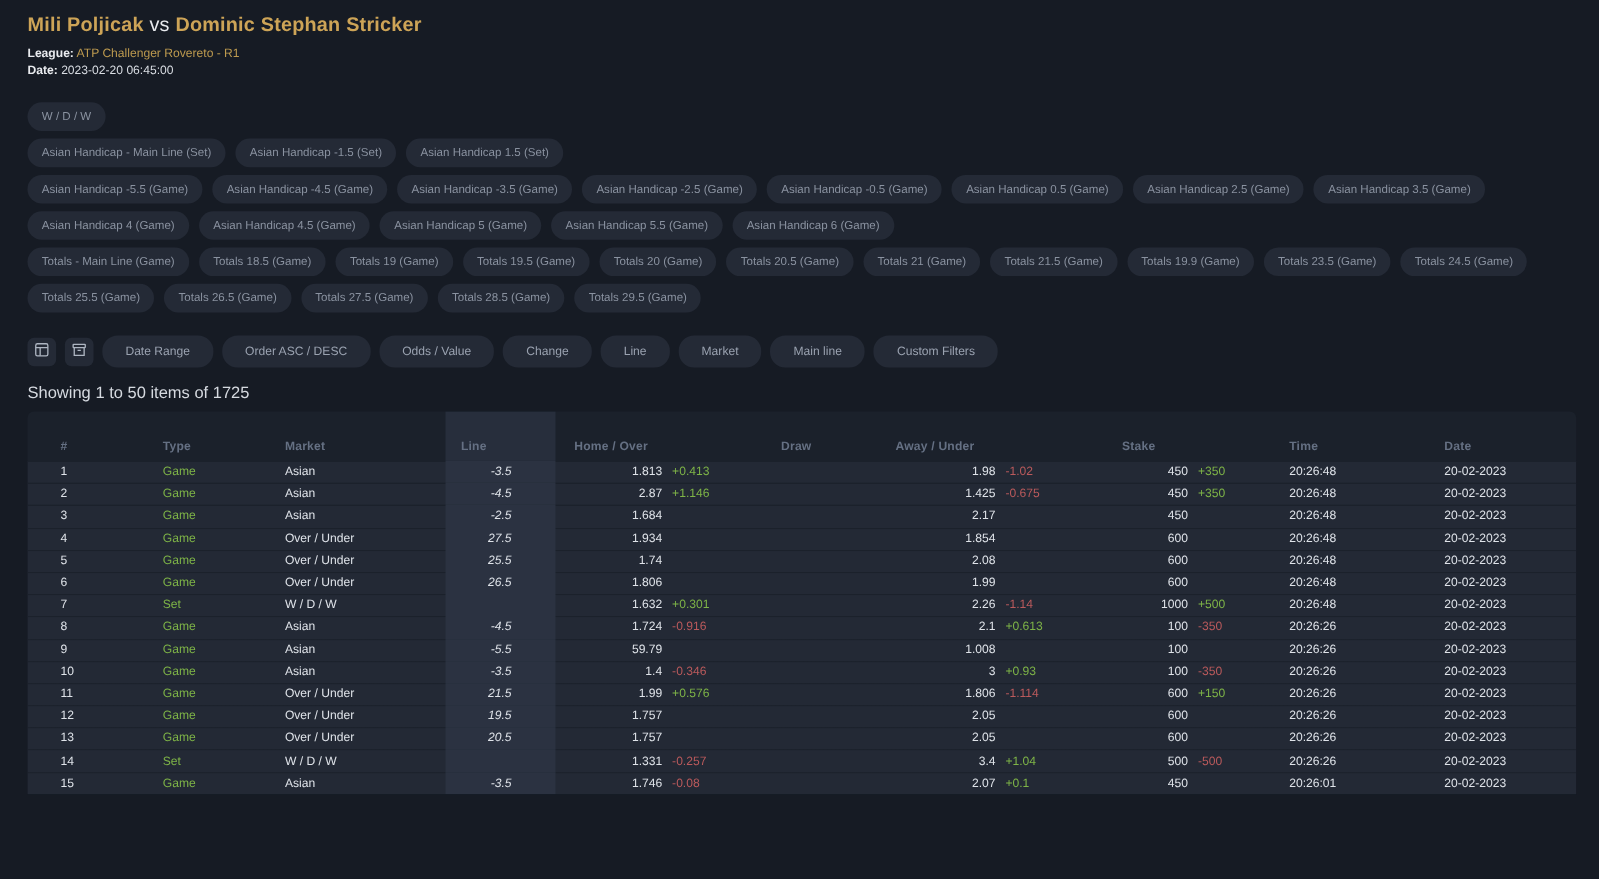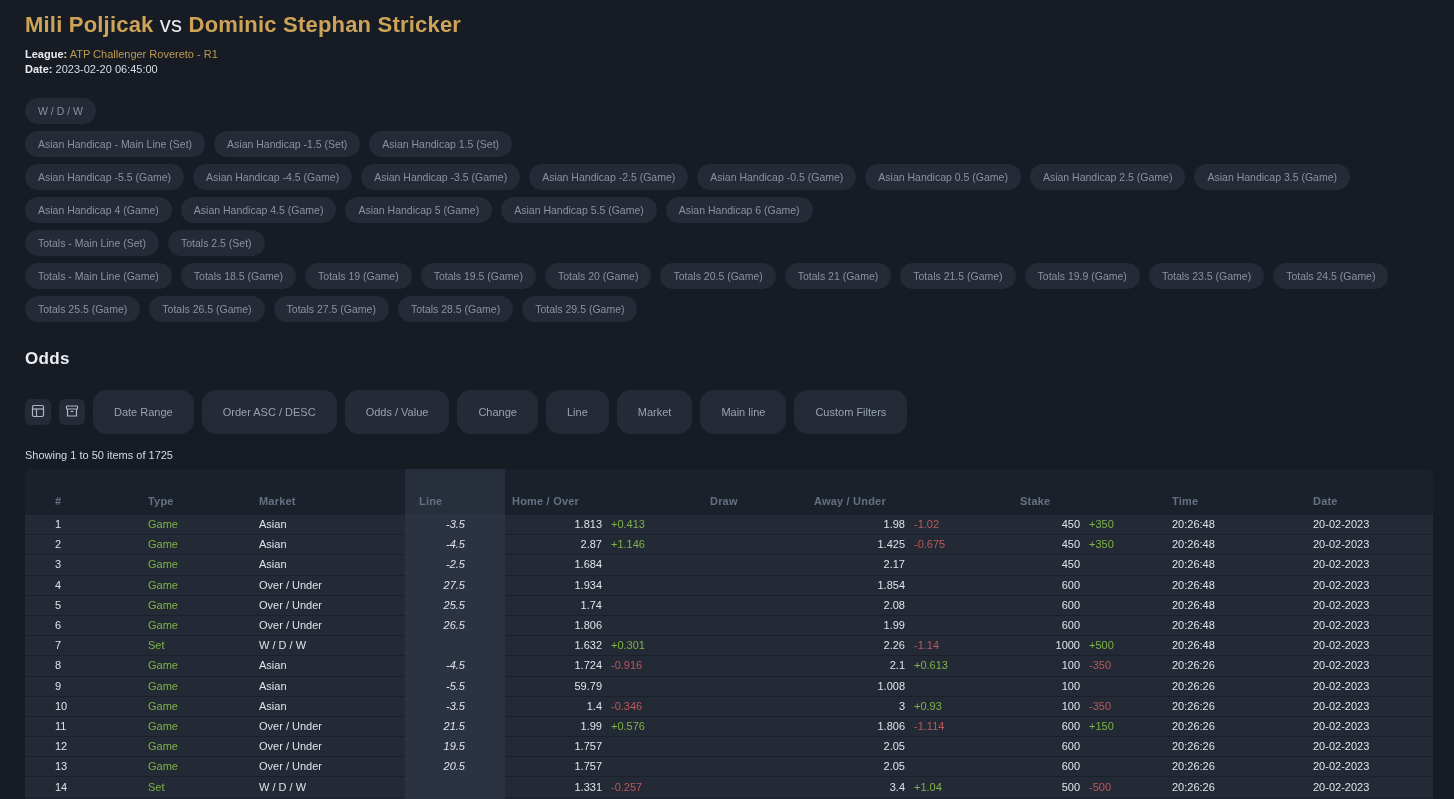--- a/index.html
+++ b/index.html
@@ -5,21 +5,21 @@
   * { margin:0; padding:0; box-sizing:border-box; }
   html,body { width:1454px; height:799px; overflow:hidden; }
   body {
     background:#161b24;
     font-family:"Liberation Sans", sans-serif;
     color:#dfe3e9;
   }
   .page { padding:12px 23px 0 25px; }
 
   
-  .match-title { font-size:22px; font-weight:600; letter-spacing:.2px; }
+  .match-title { font-size:18px; font-weight:600; letter-spacing:.2px; }
   .match-title .gold { color:#cda457; }
   .match-title .vs { color:#e9ebef; font-weight:500; }
   .meta { margin-top:9px; font-size:11px; line-height:14px; }
   .meta-row { margin-bottom:1px; }
   .meta-label { font-weight:700; color:#e9ebef; }
   .meta-value { color:#d9dde3; }
   .meta-value.gold { color:#bd9a4f; }
 
   
   .pill-groups { margin-top:22px; }
@@ -32,24 +32,24 @@
 
   
   .odds-title { margin-top:27px; font-size:17px; font-weight:600; color:#eceef1; letter-spacing:.3px; }
   .toolbar { display:flex; align-items:center; gap:8px; margin-top:21px; }
   .icon-btn {
     width:26px; height:26px; border-radius:6px; background:#242a36; border:none;
     display:flex; align-items:center; justify-content:center; cursor:pointer;
   }
   .icon-btn svg { stroke:#aeb6c2; fill:none; stroke-width:1.2; }
   .tbtn {
-    height:44px; padding:0 21px; border-radius:14px; background:#242a36;
+    height:29px; padding:0 21px; border-radius:14px; background:#242a36;
     color:#9aa2b0; font-size:11px; border:none; font-family:inherit; cursor:pointer; white-space:nowrap;
   }
-  .showing { margin-top:15px; font-size:11px; color:#d6dae0; }
+  .showing { margin-top:15px; font-size:15px; color:#d6dae0; }
 
   
   .table {
     margin-top:8px; width:1408px; background:#1b212b;
     border-radius:6px 6px 0 0; overflow:hidden;
   }
   .trow {
     display:grid;
     grid-template-columns:123px 111px 146px 100px 200px 100px 210px 150px 145px 1fr;
     align-items:stretch;
@@ -60,21 +60,21 @@
     color:#657083; font-size:11px; font-weight:700; letter-spacing:.2px;
   }
   .tbody-row {
     height:20.2px; font-size:11px;
     background:linear-gradient(#1b212b,#1b212b) top/100% 1px no-repeat, #232935;
   }
   .tbody-row .cell { display:flex; align-items:center; color:#dfe3e9; }
   .c-num { padding-left:30px; }
   .c-line-h { padding-left:14px; background:#272e3c; }
   .c-line { background:#2b3241; justify-content:flex-end; padding-right:40px;font-style:italic; }
-  .c-home-h { padding-left:7px; }
+  .c-home-h { padding-left:17px; }
   .c-draw-h { padding-left:5px; }
   .c-away-h { padding-left:9px; }
   .c-stake-h { padding-left:5px; }
   .c-time-h, .c-time { padding-left:7px; }
   .c-date-h, .c-date { padding-left:3px;text-align:center; }
   .type-val { color:#7eb447; }
   .pair { display:flex; width:100%; align-items:center; }
   .pv { text-align:right; }
   .c-home .pv { width:97px; }
   .c-away .pv { width:100px; }
@@ -123,44 +123,39 @@
         <button class="pill">Asian Handicap 0.5 (Game)</button>
         <button class="pill">Asian Handicap 2.5 (Game)</button>
         <button class="pill">Asian Handicap 3.5 (Game)</button>
         <button class="pill">Asian Handicap 4 (Game)</button>
         <button class="pill">Asian Handicap 4.5 (Game)</button>
         <button class="pill">Asian Handicap 5 (Game)</button>
         <button class="pill">Asian Handicap 5.5 (Game)</button>
         <button class="pill">Asian Handicap 6 (Game)</button>
       </div>
       <div class="pill-group">
-        <button class="pill">Totals - Main Line (Set)</button>
-        <button class="pill">Totals 2.5 (Set)</button>
-      </div>
-      <div class="pill-group">
         <button class="pill">Totals - Main Line (Game)</button>
         <button class="pill">Totals 18.5 (Game)</button>
         <button class="pill">Totals 19 (Game)</button>
         <button class="pill">Totals 19.5 (Game)</button>
         <button class="pill">Totals 20 (Game)</button>
         <button class="pill">Totals 20.5 (Game)</button>
         <button class="pill">Totals 21 (Game)</button>
         <button class="pill">Totals 21.5 (Game)</button>
         <button class="pill">Totals 19.9 (Game)</button>
         <button class="pill">Totals 23.5 (Game)</button>
         <button class="pill">Totals 24.5 (Game)</button>
         <button class="pill">Totals 25.5 (Game)</button>
         <button class="pill">Totals 26.5 (Game)</button>
         <button class="pill">Totals 27.5 (Game)</button>
         <button class="pill">Totals 28.5 (Game)</button>
         <button class="pill">Totals 29.5 (Game)</button>
       </div>
     </div>
 
-  <h2 class="odds-title">Odds</h2>
 
   <div class="toolbar">
     <button class="icon-btn">
       <span>
         <svg width="14" height="14" viewBox="0 0 14 14">
             <rect x="1.5" y="1.5" width="11" height="11" rx="1.5"></rect>
             <line x1="1.5" y1="5" x2="12.5" y2="5"></line>
             <line x1="5.5" y1="5" x2="5.5" y2="12.5"></line>
           </svg>
       </span>

